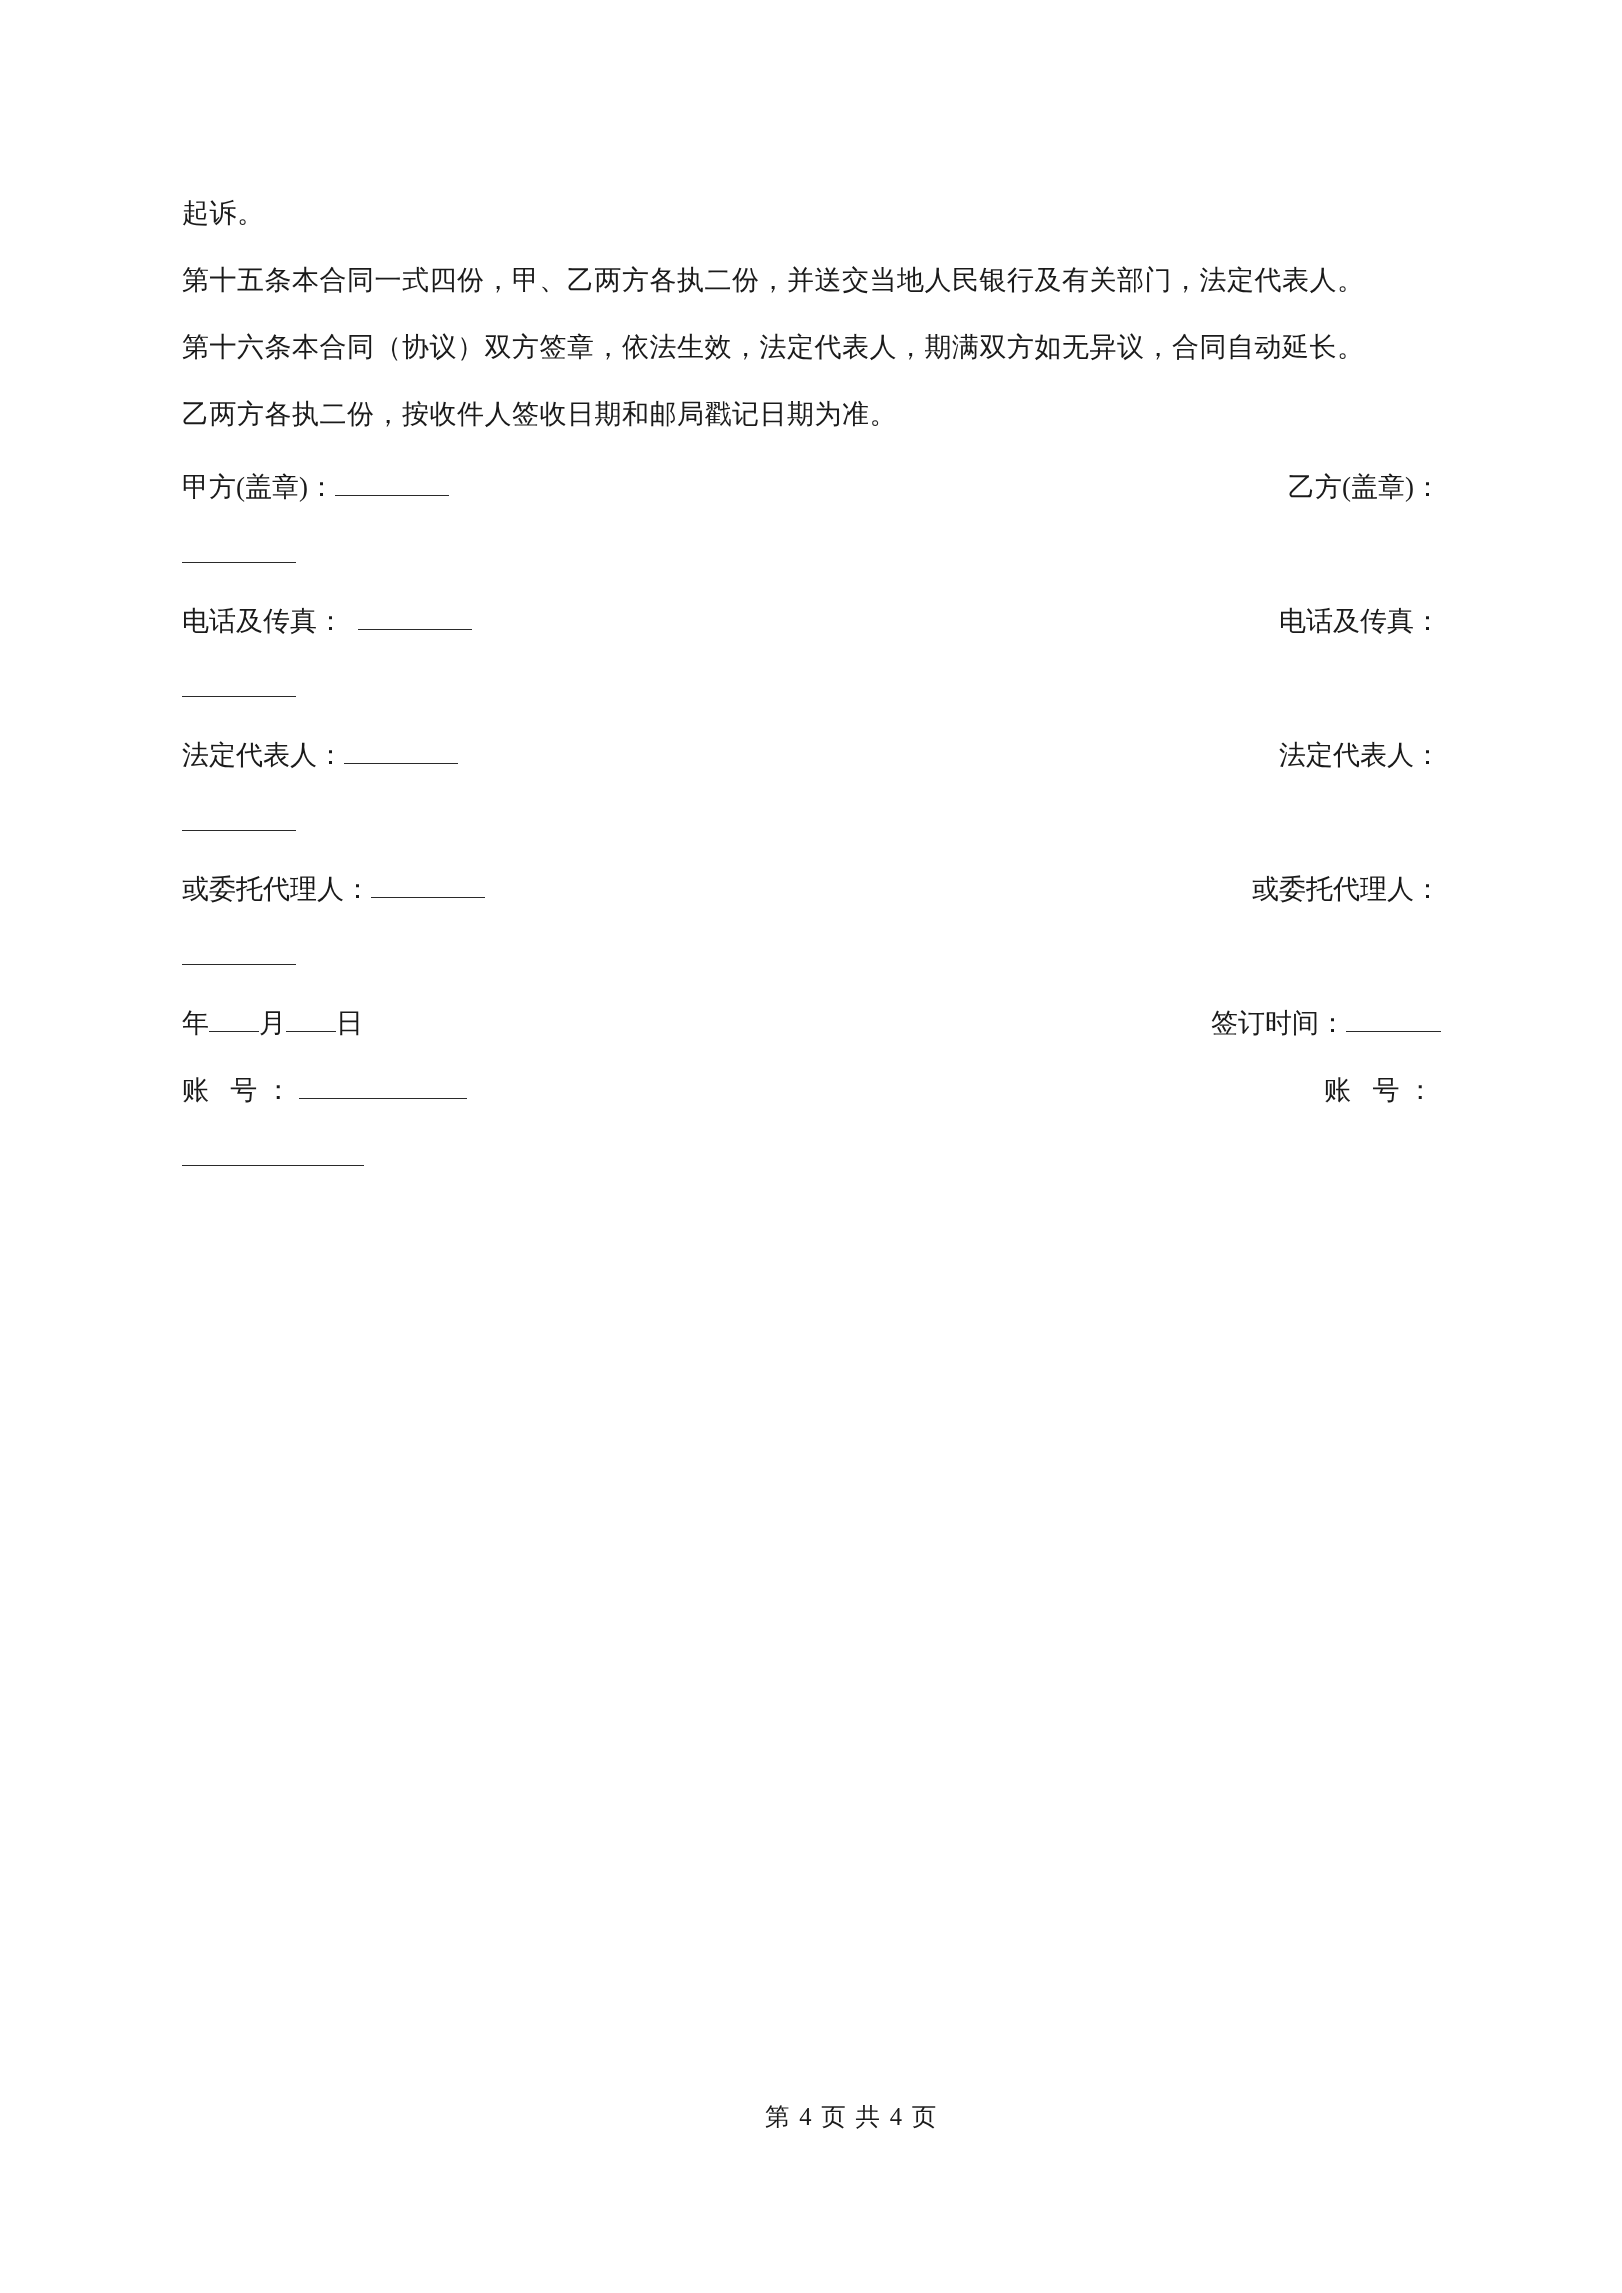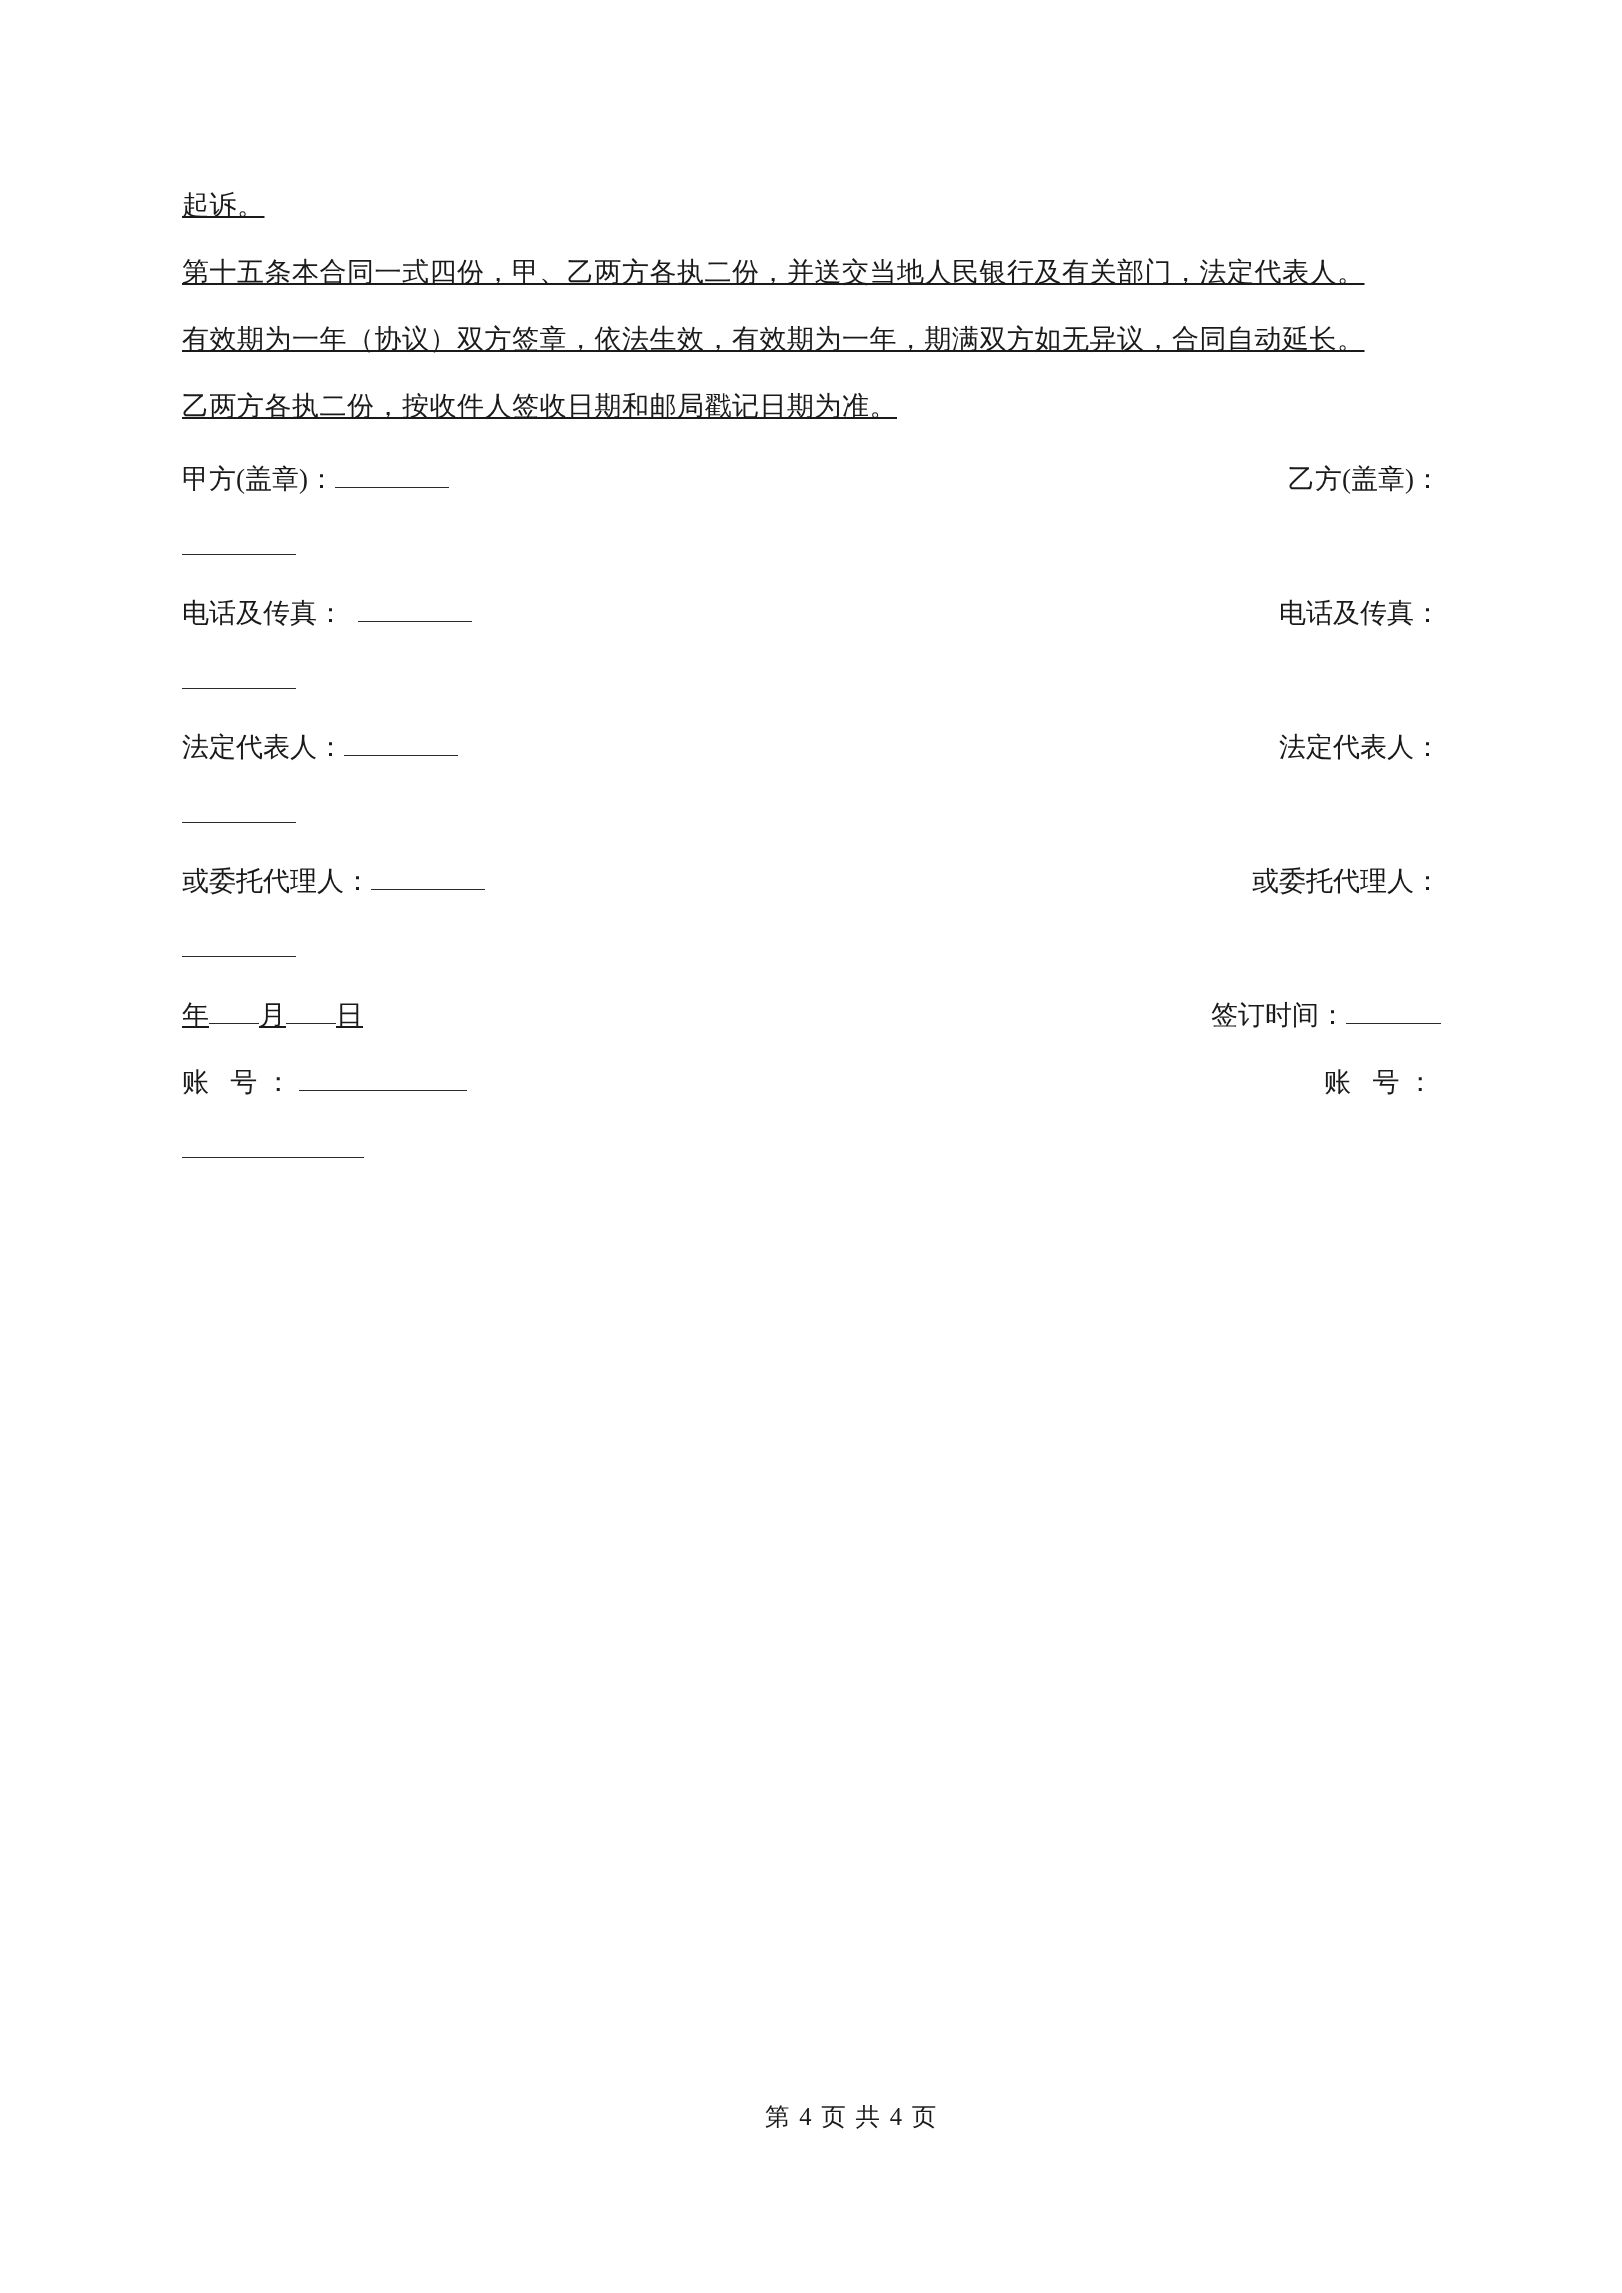--- a/index.html
+++ b/index.html
@@ -19,23 +19,22 @@
     position: absolute;
     left: 0;
     top: 0;
     width: 1623px;
     height: 2294px;
     background: #ffffff;
   }
   .content {
     position: absolute;
     left: 182px;
-    top: 172px;
+    top: 180px;
     width: 1259px;
-    text-decoration: underline;
   }
   .para {
     font-size: 27px;
     line-height: 67px;
     text-align: justify;
     letter-spacing: 0.5px;
   }
   .sig-block {
     margin-top: 5.5px;
   }
@@ -85,21 +84,21 @@
 </style>
 </head>
 <body>
 
 <div class="page">
 
   <div class="content">
 
     <div class="para">起诉。</div>
     <div class="para">第十五条本合同一式四份，甲、乙两方各执二份，并送交当地人民银行及有关部门，法定代表人。</div>
-    <div class="para">有效期为一年（协议）双方签章，依法生效，有效期为一年，期满双方如无异议，合同自动延长。</div>
+    <div class="para">第十六条本合同（协议）双方签章，依法生效，法定代表人，期满双方如无异议，合同自动延长。</div>
     <div class="para">乙两方各执二份，按收件人签收日期和邮局戳记日期为准。</div>
 
     <div class="sig-block">
 
       <div class="sig-row">
         <span class="sig-left nowrap">
           <span>甲方(盖章)：</span><span class="blank b-med"></span>
         </span>
         <span class="sig-right">乙方(盖章)：</span>
       </div>

